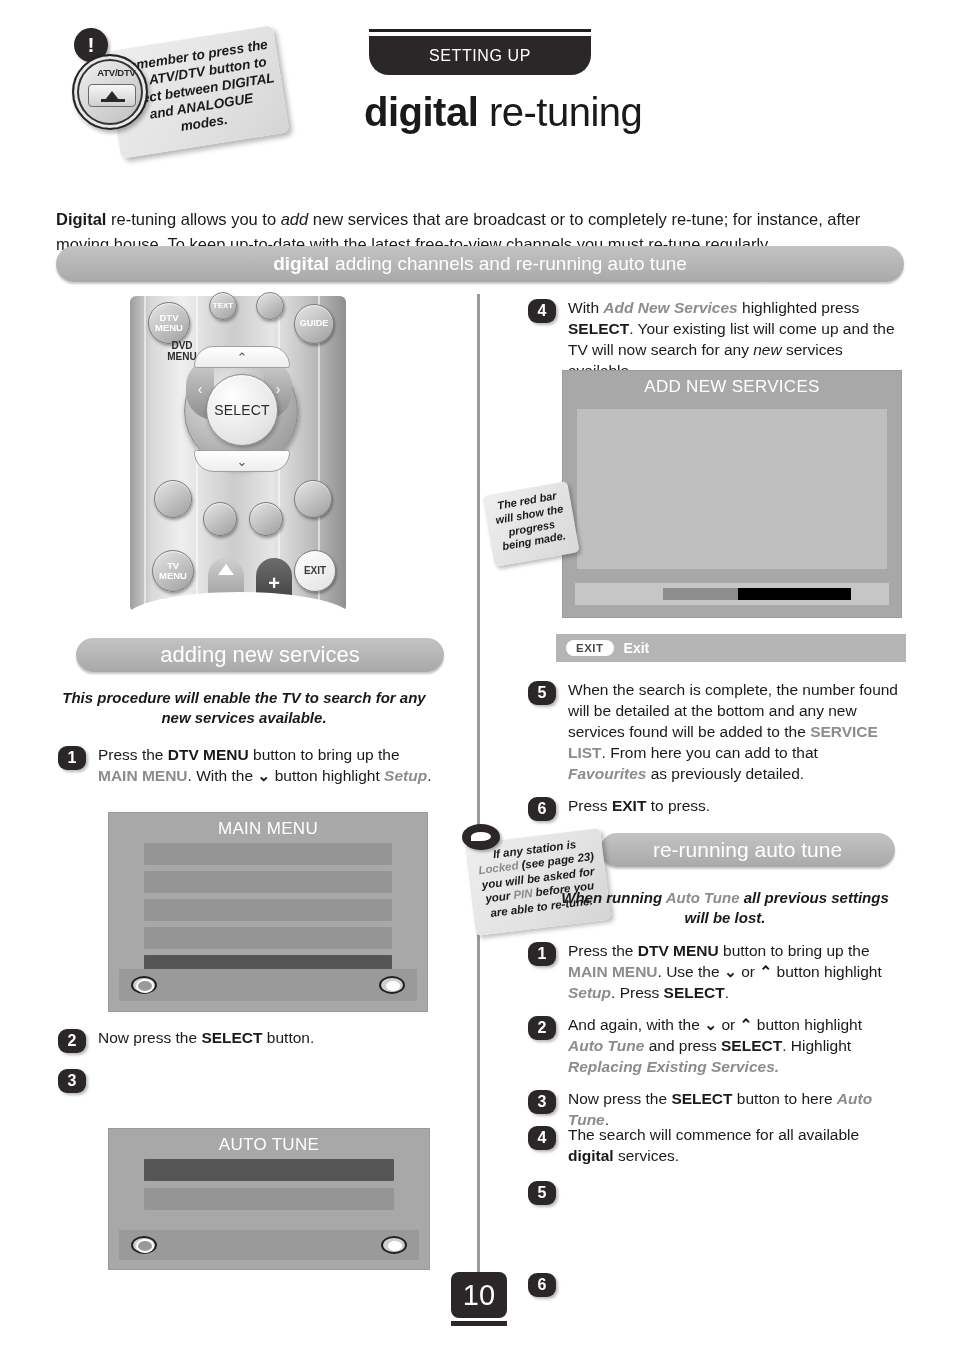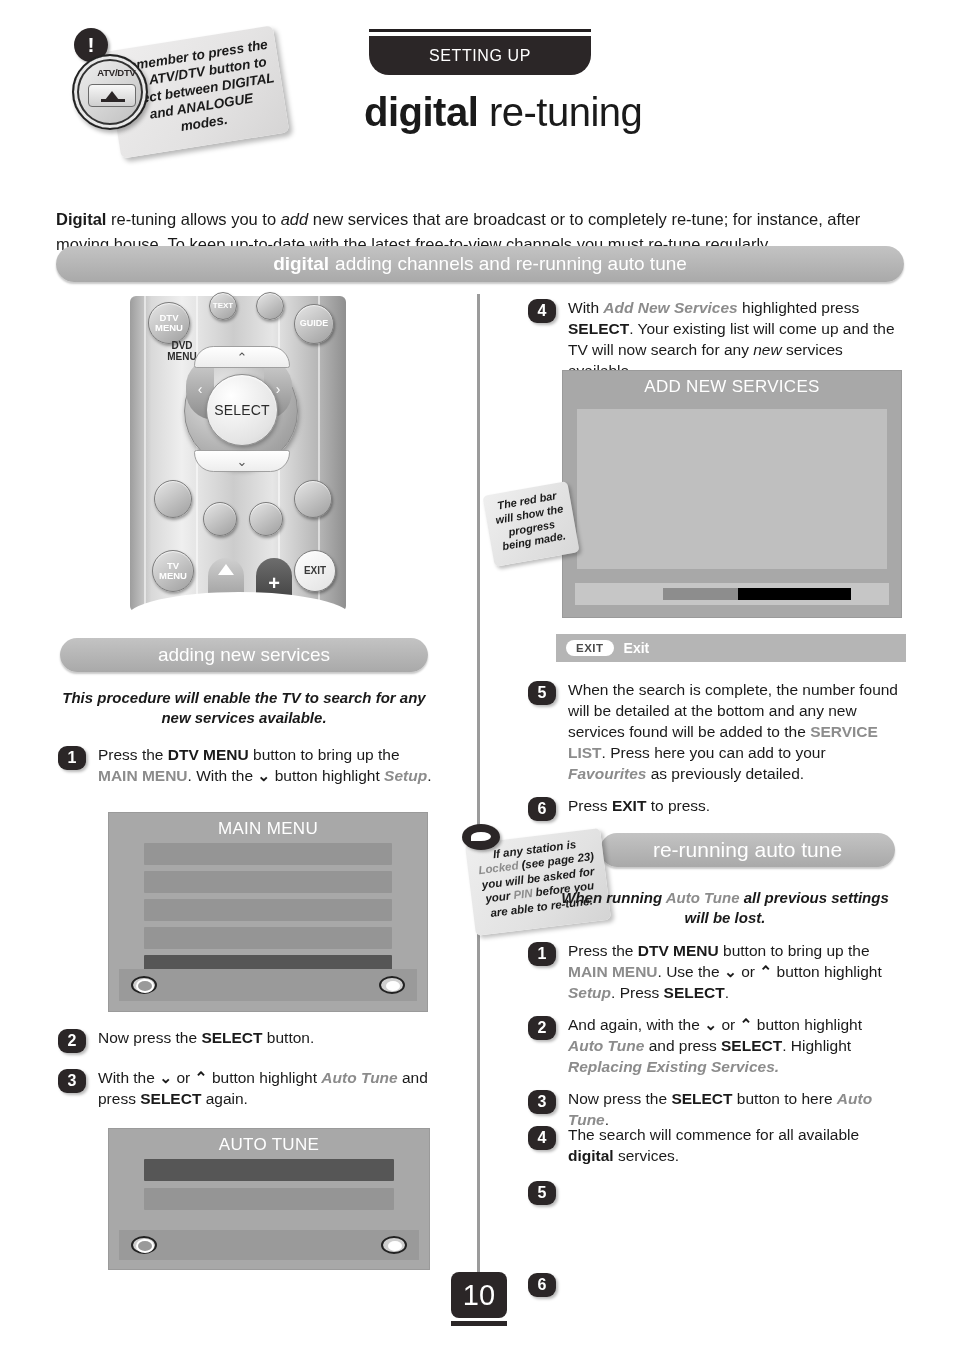--- a/index.html
+++ b/index.html
@@ -100,21 +100,21 @@
     display:flex; align-items:center; justify-content:center;
     box-shadow:0 2px 2px rgba(0,0,0,.22);
     position:absolute;
   }
   .banner-main {
     left:56px; top:246px; width:848px; height:36px;
     font-size:19px;
   }
   .banner-main .bold { font-weight:bold; color:#fff; margin-right:6px; }
   .banner-ans {
-    left:60px; top:638px; width:368px; height:34px; font-size:19px;
+    left:76px; top:638px; width:368px; height:34px; font-size:22px;
   }
   .banner-rrat {
     left:600px; top:833px; width:295px; height:34px; font-size:21px;
   }
 
   
   .divider {
     position:absolute; left:477px; top:294px; width:3px; height:996px;
     background:#9b9b9b;
   }
@@ -376,21 +376,20 @@
 <div class="step" id="l-step-1" style="left:58px;top:745px;width:375px">
   <div class="num">1</div>
   <div class="txt"><span>Press the </span><b>DTV MENU</b><span> button to bring up the </span><span class="grey">MAIN MENU</span><span>. With the </span><span class="arrw">⌄</span><span> button highlight </span><span class="greyi">Setup</span><span>.</span></div>
 </div>
 <div class="step" id="l-step-2" style="left:58px;top:1028px;width:375px">
   <div class="num">2</div>
   <div class="txt"><span>Now press the </span><b>SELECT</b><span> button.</span></div>
 </div>
 <div class="step" id="l-step-3" style="left:58px;top:1068px;width:375px">
   <div class="num">3</div>
-  <div class="txt"><span>With the </span><span class="arrw">⌄</span><span> or </span><span class="arrw">⌃</span><span> button highlight </span><span class="greyi">Auto Tune</span><span> and press </span><b>SELECT</b><span> again.</span></div>
 </div>
 
 <div class="tvscreen" id="screen-main">
   <div class="sc-title">MAIN MENU</div>
   <div id="mm-rows">
       <div class="row" style="width: 78%; height: 22px; margin-bottom: 6px;"></div>
       <div class="row" style="width: 78%; height: 22px; margin-bottom: 6px;"></div>
       <div class="row" style="width: 78%; height: 22px; margin-bottom: 6px;"></div>
       <div class="row" style="width: 78%; height: 22px; margin-bottom: 6px;"></div>
       <div class="row sel" style="width: 78%; height: 22px; margin-bottom: 6px;"></div>
@@ -432,21 +431,21 @@
   <div style="position:absolute;inset:0;transform:rotate(-10deg);font-size:11px;font-style:italic;font-weight:bold;line-height:1.25;text-align:center;padding:6px 4px;color:#1a1a1a">The red bar will show the progress being made.</div>
 </div>
 
 <div class="exitbar">
   <span class="exit-pill">EXIT</span>
   <span class="lbl">Exit</span>
 </div>
 
 <div class="step" id="r-step-5" style="left:528px;top:680px;width:372px">
   <div class="num">5</div>
-  <div class="txt"><span>When the search is complete, the number found will be detailed at the bottom and any new services found will be added to the </span><span class="grey">SERVICE LIST</span><span>. Press here you can add to your </span><span class="greyi">Favourites</span><span> as previously detailed.</span></div>
+  <div class="txt"><span>When the search is complete, the number found will be detailed at the bottom and any new services found will be added to the </span><span class="grey">SERVICE LIST</span><span>. From here you can add to that </span><span class="greyi">Favourites</span><span> as previously detailed.</span></div>
 </div>
 <div class="step" id="r-step-6" style="left:528px;top:796px;width:372px">
   <div class="num">6</div>
   <div class="txt"><span>Press </span><b>EXIT</b><span> to press.</span></div>
 </div>
 
 <div class="banner banner-rrat">re-running auto tune</div>
 
 <div class="note-locked">
   <div class="paper"></div>

